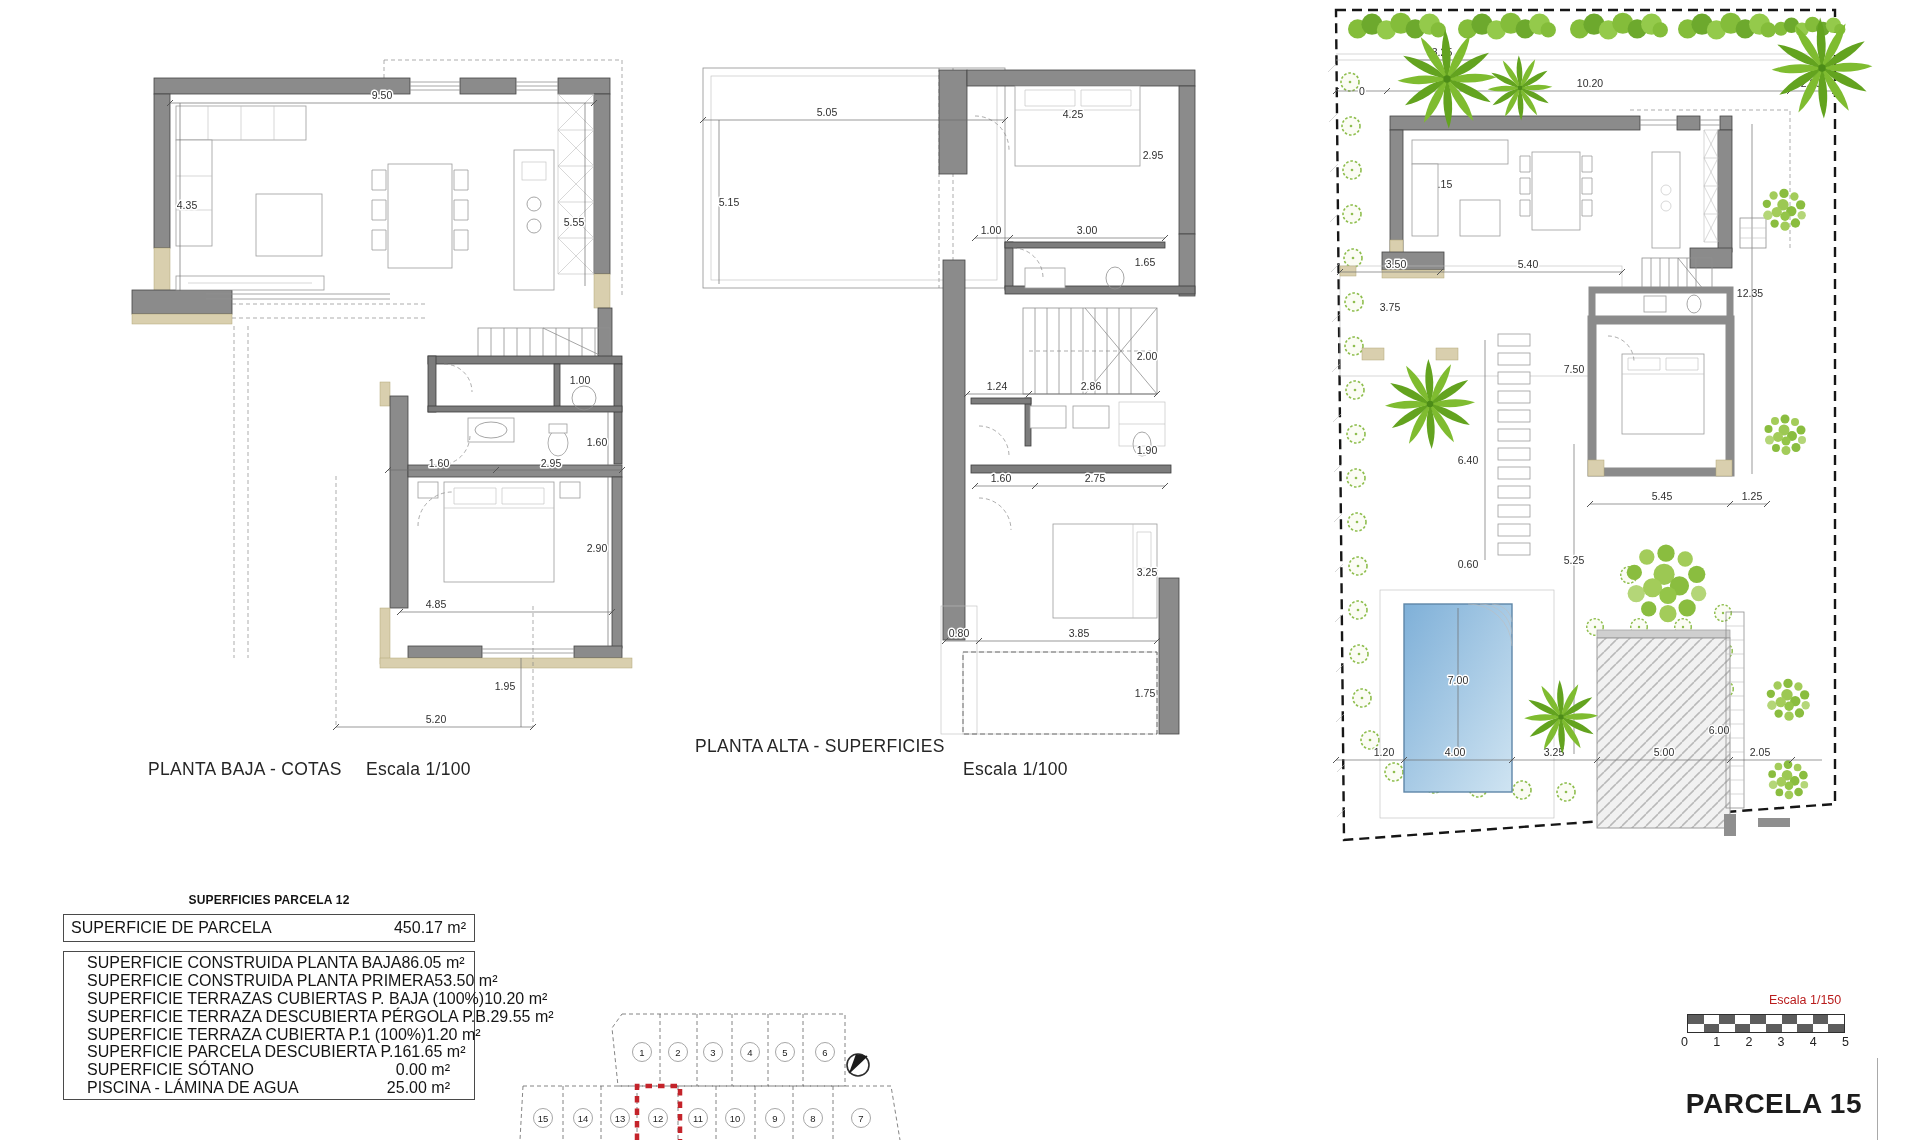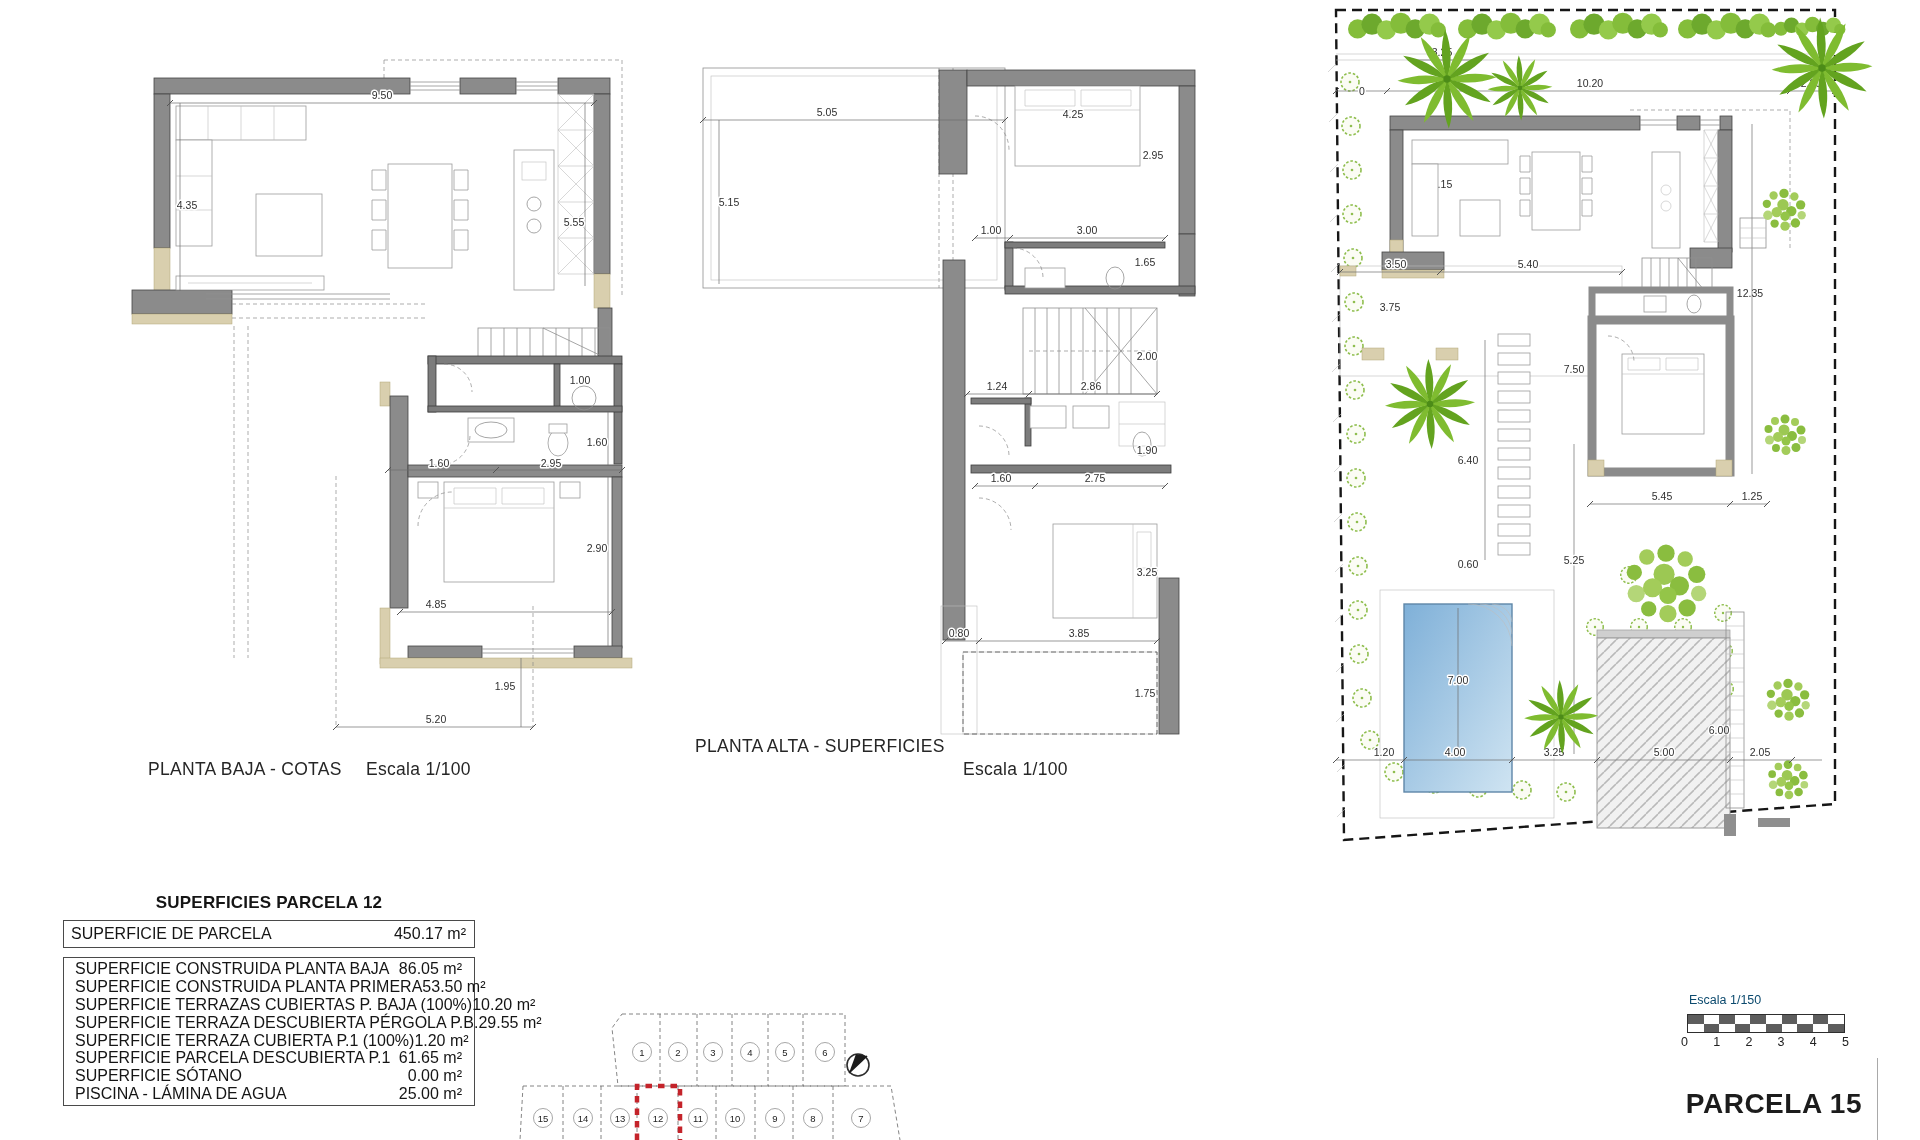--- a/index.html
+++ b/index.html
@@ -19,30 +19,30 @@
   .bound{fill:none;stroke:#161616;stroke-width:2.4;stroke-dasharray:10 6}
   .dimline{stroke:#6f6f6f;stroke-width:.7;fill:none}
   .tick{stroke:#555;stroke-width:1}
   text.dimtxt{font:10.5px "Liberation Sans",sans-serif;fill:#2f2f2f;text-anchor:middle;
               paint-order:stroke;stroke:#fff;stroke-width:3px;stroke-linejoin:round}
   text.ptxt{font:9.5px "Liberation Sans",sans-serif;fill:#222;text-anchor:middle}
   .pline{fill:none;stroke:#666;stroke-width:.8;stroke-dasharray:4 3}
   .redbox{fill:none;stroke:#c4232a;stroke-width:4.5;stroke-dasharray:6.5 6}
   
   .tbl{position:absolute;left:63px;top:893px;width:412px;color:#151515}
-  .tbl .title{font-size:17px;font-weight:bold;text-align:center;letter-spacing:.2px;margin-bottom:7px}
+  .tbl .title{font-size:12px;font-weight:bold;text-align:center;letter-spacing:.2px;margin-bottom:7px}
   .gbox{border:1.5px solid #4a4a4a;background:#fff;margin-bottom:9px}
   .trow{display:flex;align-items:center;font-size:16px;line-height:1}
   .trow.tall{height:26px}
   .trow.slim{height:17.9px}
   .trow .lab{flex:1;padding-left:7px;white-space:nowrap}
   .trow .val{width:78px;text-align:right;padding-right:8px;white-space:nowrap}
   .sep{border-top:1.2px solid #4a4a4a}
   
-  .escala{position:absolute;left:1689px;top:993px;font-size:12.5px;color:#0c4a6e}
+  .escala{position:absolute;left:1769px;top:993px;font-size:12.5px;color:#b91c1c}
   .sbar{position:absolute;left:1687px;top:1014px;width:156px;height:17px;border:1px solid #2e2e2e;
         display:flex;flex-wrap:wrap}
   .sbar i{display:block;width:10%;height:50%}
   .sticks{position:absolute;left:1681px;top:1035px;width:168px;display:flex;
           justify-content:space-between;font-size:12.5px;color:#222}
   .parcela{position:absolute;left:1640px;top:1088px;width:222px;text-align:right;
            font-size:28px;font-weight:600;letter-spacing:.5px;color:#1c1c1c}
   .edge-line{position:absolute;left:1877px;top:1058px;width:1px;height:82px;background:#a9a9a9}
 </style>
 </head>
@@ -517,21 +517,21 @@
   </svg>
 
   <div class="tbl">
     <div class="title">SUPERFICIES PARCELA 12</div>
     <div class="gbox">
       <div class="trow tall">
         <span class="lab">SUPERFICIE DE PARCELA</span>
         <span class="val">450.17 m²</span>
       </div>
     </div>
-    <div class="gbox" style="padding:2px 4px">
+    <div class="gbox" style="padding:2px 16px">
       <div class="trow slim">
         <span class="lab">SUPERFICIE CONSTRUIDA PLANTA BAJA</span>
         <span class="val">86.05 m²</span>
       </div>
       <div class="trow slim">
         <span class="lab">SUPERFICIE CONSTRUIDA PLANTA PRIMERA</span>
         <span class="val">53.50 m²</span>
       </div>
       <div class="trow slim">
         <span class="lab">SUPERFICIE TERRAZAS CUBIERTAS P. BAJA (100%)</span>

